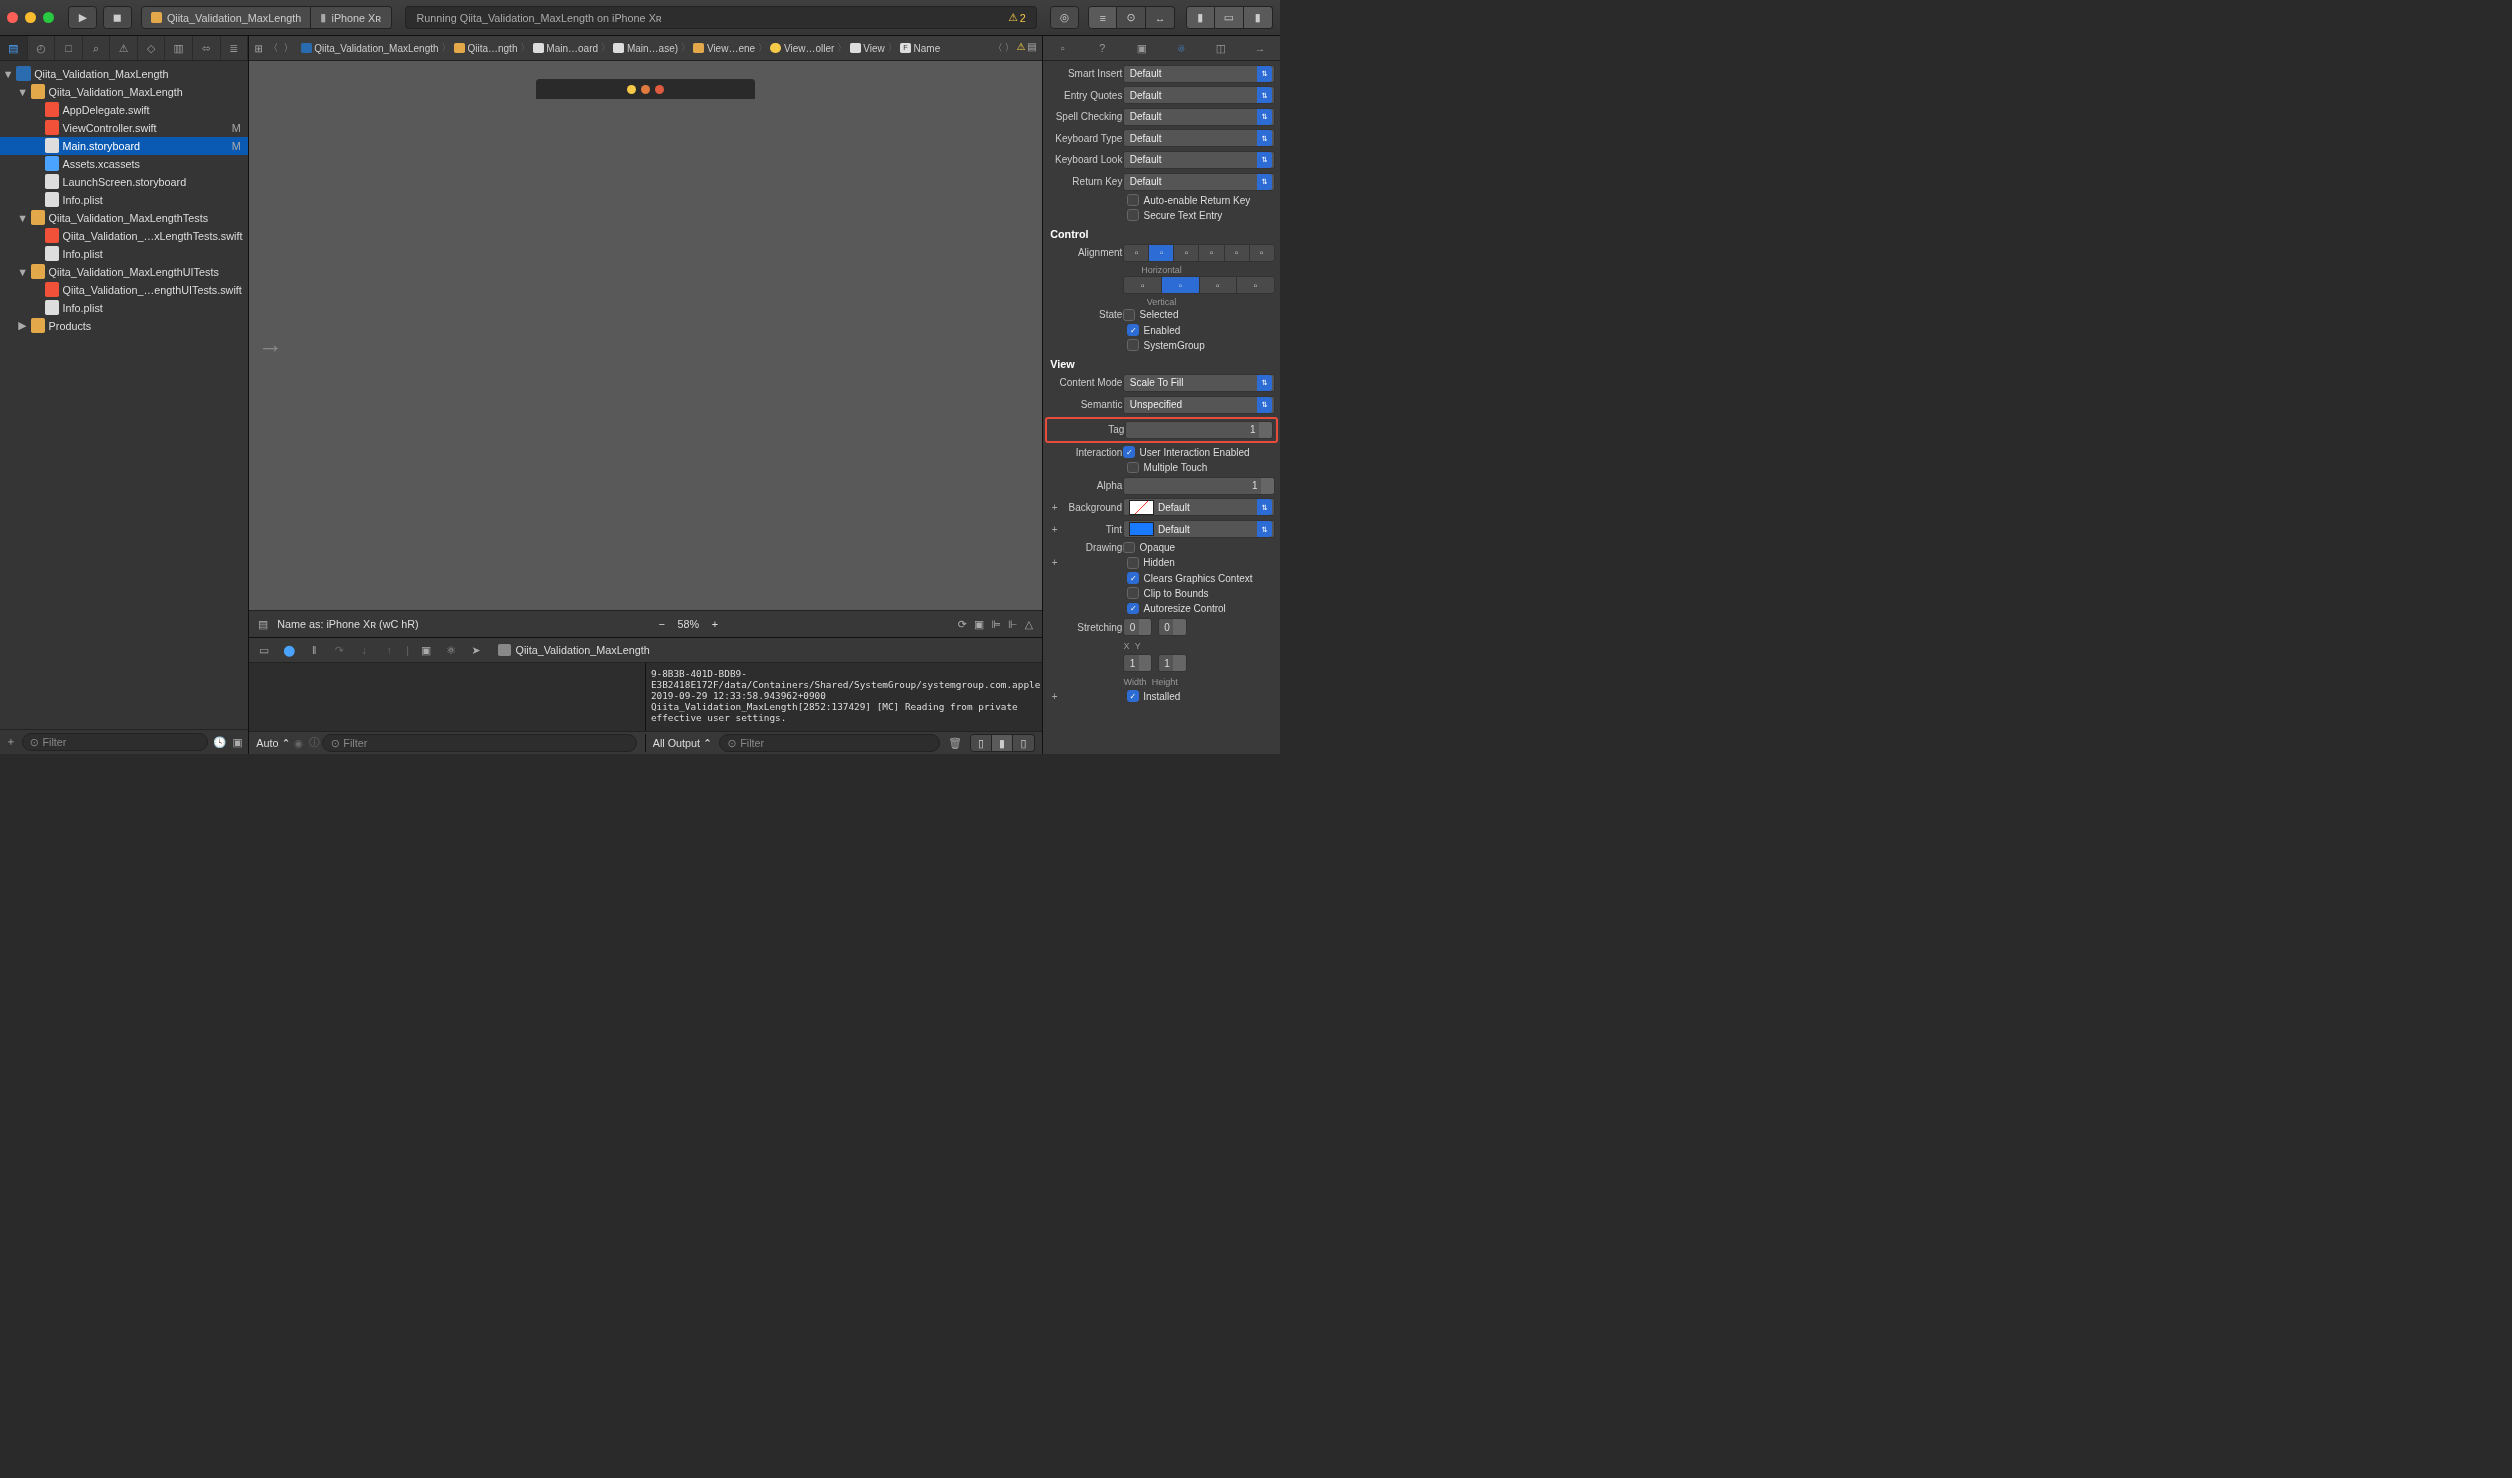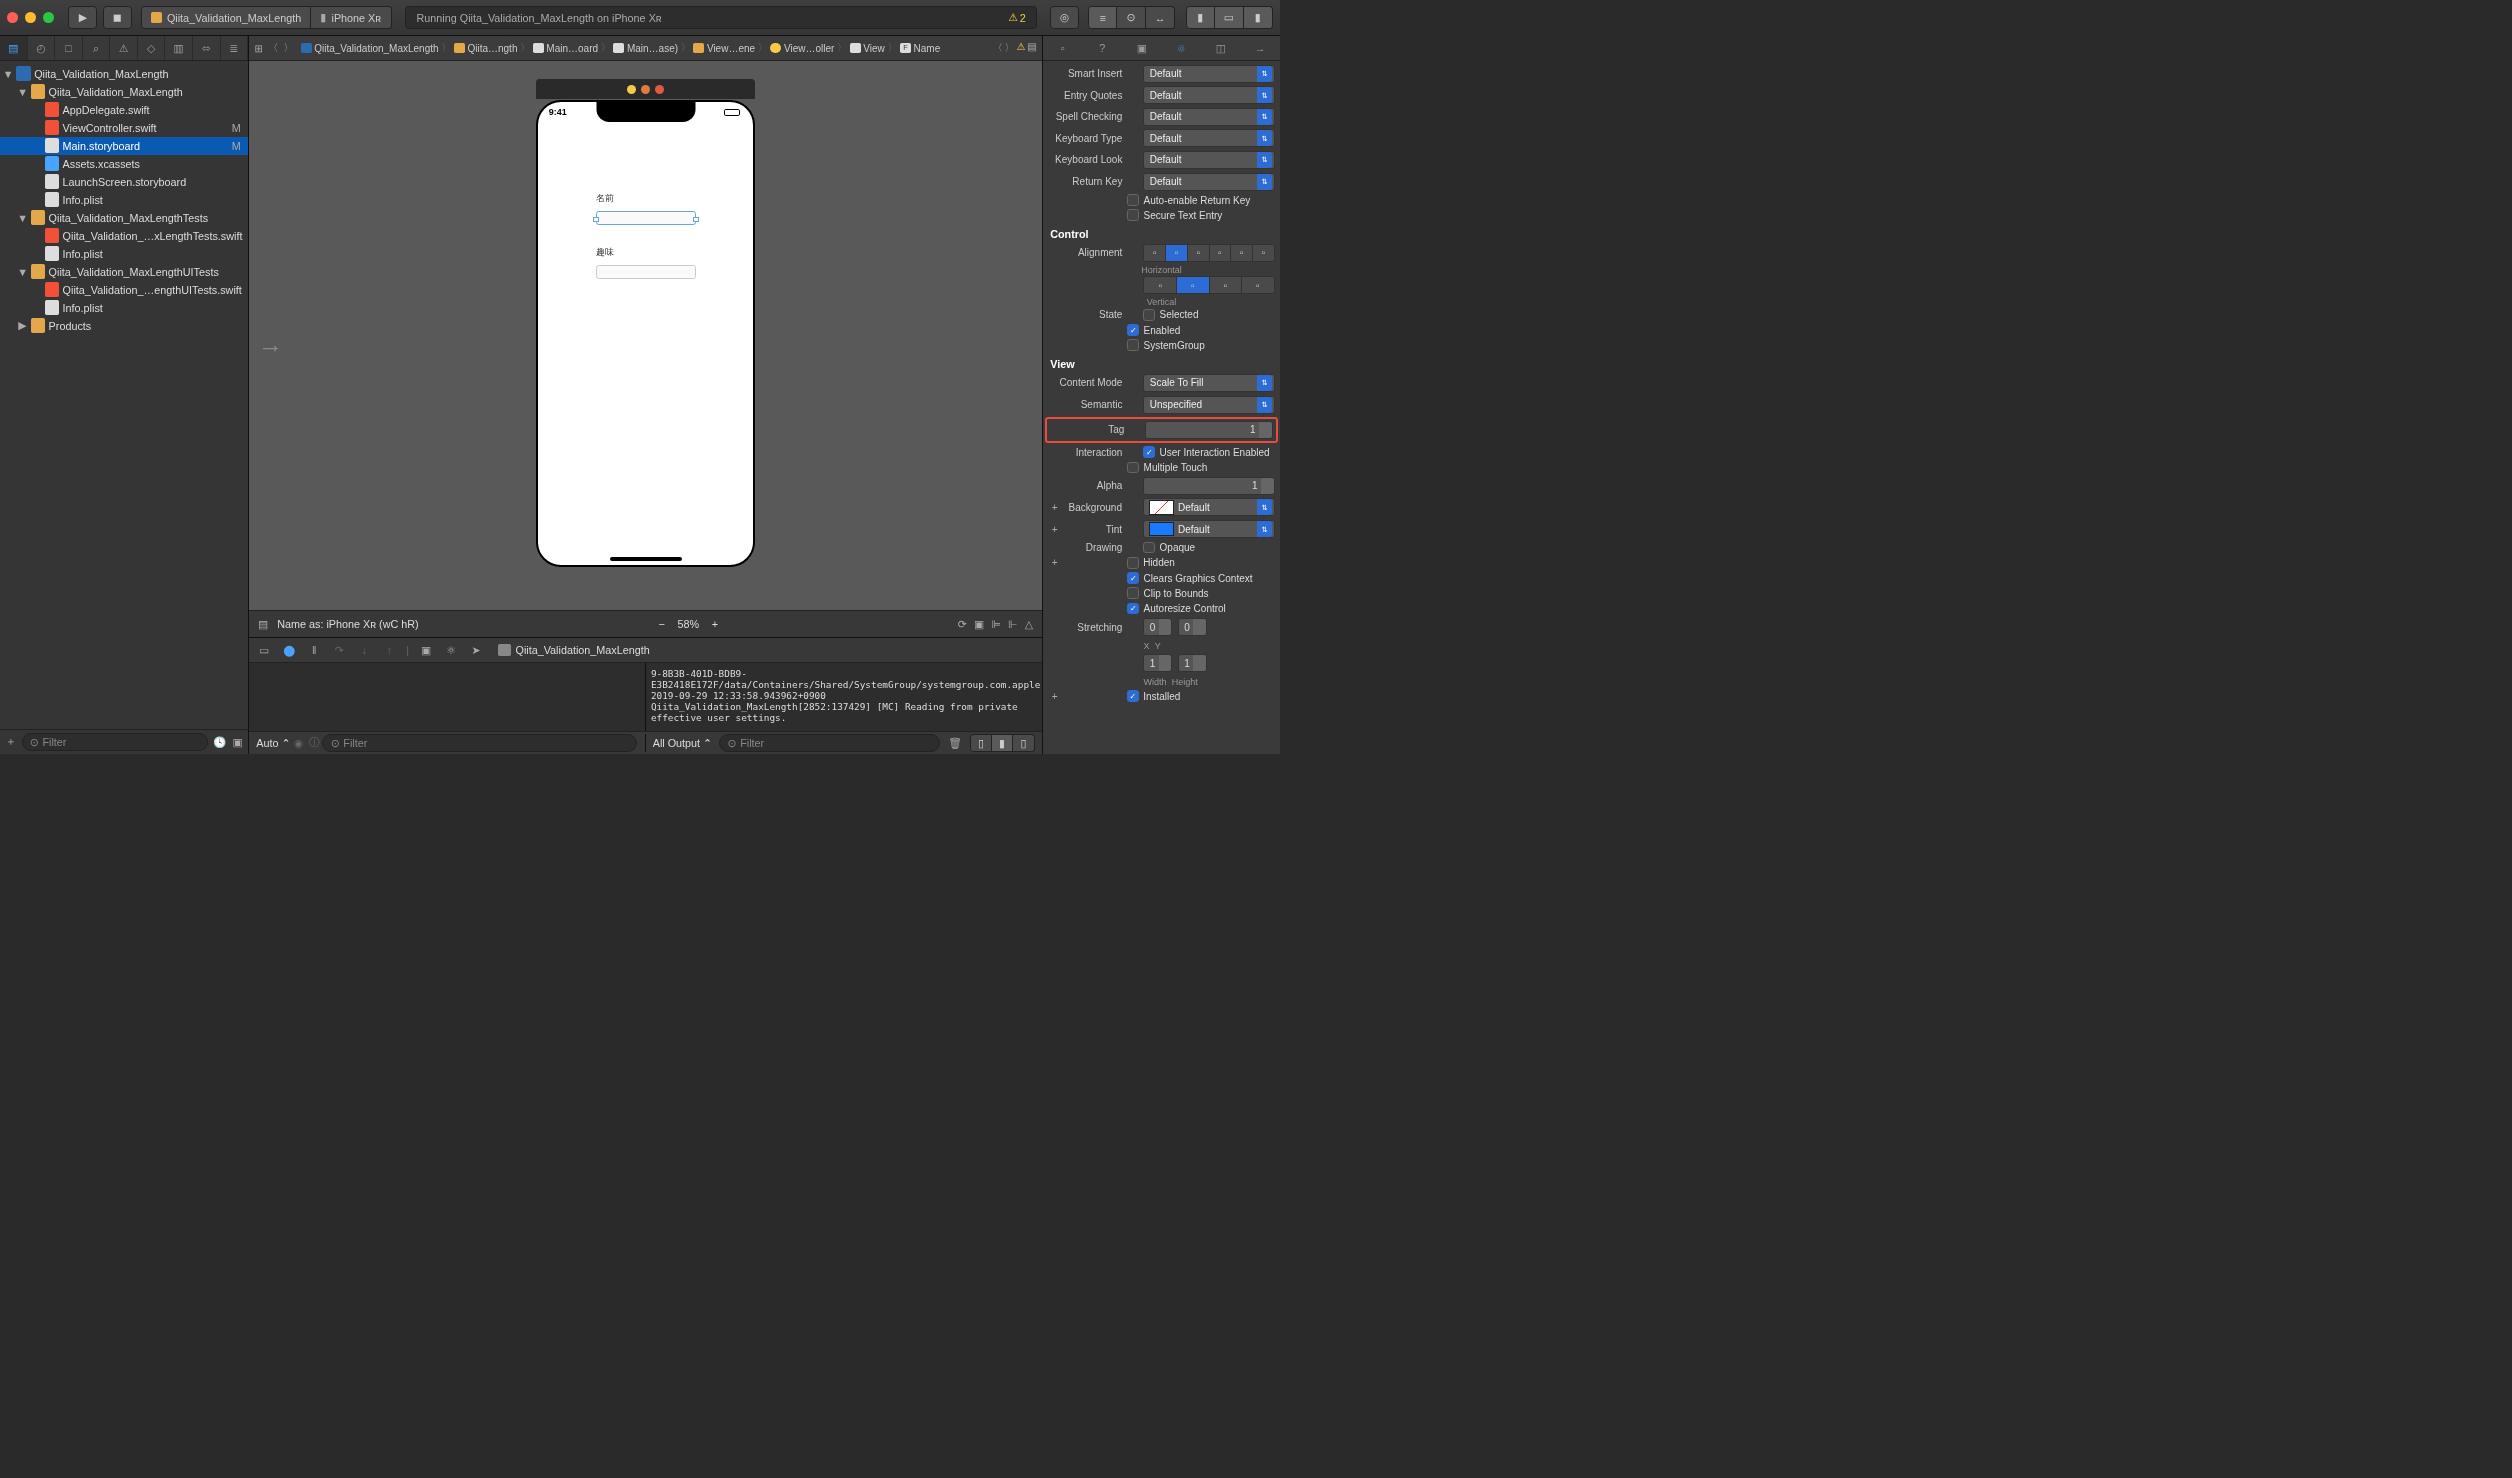--- a/index.html
+++ b/index.html
@@ -95,21 +95,21 @@
 .df-right { flex: 1; display: flex; align-items: center; padding: 0 7.2px; gap: 7.2px; }
 .df-right .pane-toggle { margin-left: auto; display: flex; }
 .pane-toggle .tb-btn { height: 18px; min-width: 21.5px; }
 
 
 .insp-tabs { height: 25px; background: #3c3c3c; border-bottom: 0.9px solid #222; display: flex; }
 .insp-tab { flex: 1; display: flex; align-items: center; justify-content: center; color: #999; }
 .insp-tab.active { color: #4aa3ff; }
 .insp-body { flex: 1; overflow-y: auto; padding: 1.8px 0; }
 .insp-row { display: flex; align-items: center; padding: 1.8px 5.4px; font-size: 10px; }
-.insp-row .lbl { width: 74px; text-align: right; margin-right: 21px; color: #ccc; }
+.insp-row .lbl { width: 74px; text-align: right; margin-right: 1px; color: #ccc; }
 .insp-select { flex: 1; background: #555; border: 0.9px solid #333; height: 18px; border-radius: 2.7px; display: flex; align-items: center; padding: 0 5.4px; color: #eee; position: relative; }
 .insp-select .arr { position: absolute; right: 1.8px; top: 0; bottom: 0; width: 14.4px; background: #2d6cd4; border-radius: 0 2.7px 2.7px 0; display: flex; align-items: center; justify-content: center; color: #fff; font-size: 7.2px; }
 .insp-check { display: flex; align-items: center; gap: 4.5px; margin-left: 79px; }
 .insp-check.noindent { margin-left: 0; }
 .chk { width: 11.7px; height: 11.7px; border: 0.9px solid #666; border-radius: 2.7px; background: #444; display: inline-flex; align-items: center; justify-content: center; font-size: 8px; color: #fff; }
 .chk.on { background: #2d6cd4; border-color: #2d6cd4; }
 .insp-section { padding: 5.4px 7.2px 1.8px; color: #fff; font-weight: 600; }
 .seg-ctrl { flex: 1; display: flex; border: 0.9px solid #333; border-radius: 2.7px; overflow: hidden; }
 .seg-ctrl div { flex: 1; height: 16px; background: #4a4a4a; border-right: 0.9px solid #333; display: flex; align-items: center; justify-content: center; }
 .seg-ctrl div:last-child { border-right: none; }
@@ -317,33 +317,20 @@
       </span>
     </div>
 
     <div class="canvas">
       <div class="arrow-in">→</div>
       <div class="scene-title">
         <span class="d" style="background:#f7c948"></span>
         <span class="d" style="background:#e07a3f"></span>
         <span class="d" style="background:#e05a3f"></span>
       </div>
-      <div class="phone">
-        <div class="notch"></div>
-        <div class="status-bar">9:41</div>
-        <div class="battery"></div>
-        <div class="form-lbl" style="top:90px">名前</div>
-        <div class="form-field selected" style="top:109px">
-          <span class="handle" style="left:-3.6px;top:4.5px"></span>
-          <span class="handle" style="right:-3.6px;top:4.5px"></span>
-        </div>
-        <div class="form-lbl" style="top:144px">趣味</div>
-        <div class="form-field" style="top:163px"></div>
-        <div class="home-ind"></div>
-      </div>
     </div>
 
     <div class="canvas-footer">
       <span style="color:#aaa">▤</span>
       <span>Name as: iPhone Xʀ (wC hR)</span>
       <div class="zoom">
         <span>−</span>
         <span>58%</span>
         <span>+</span>
       </div>

